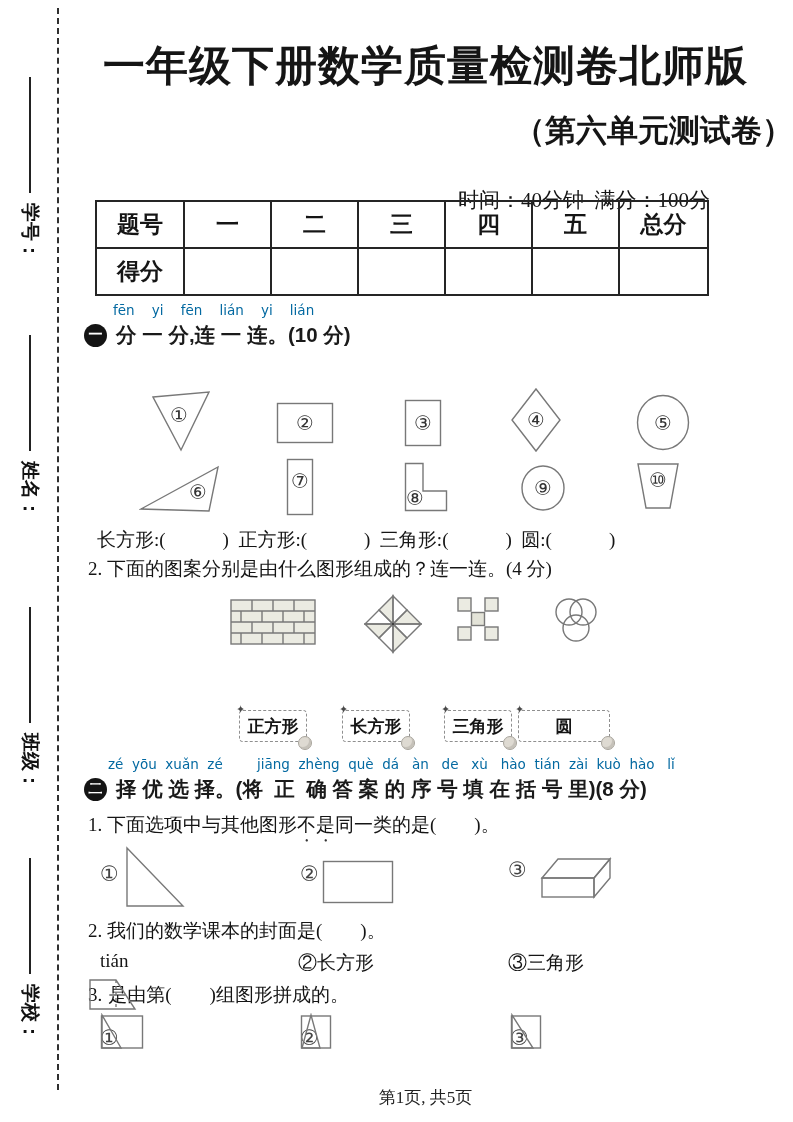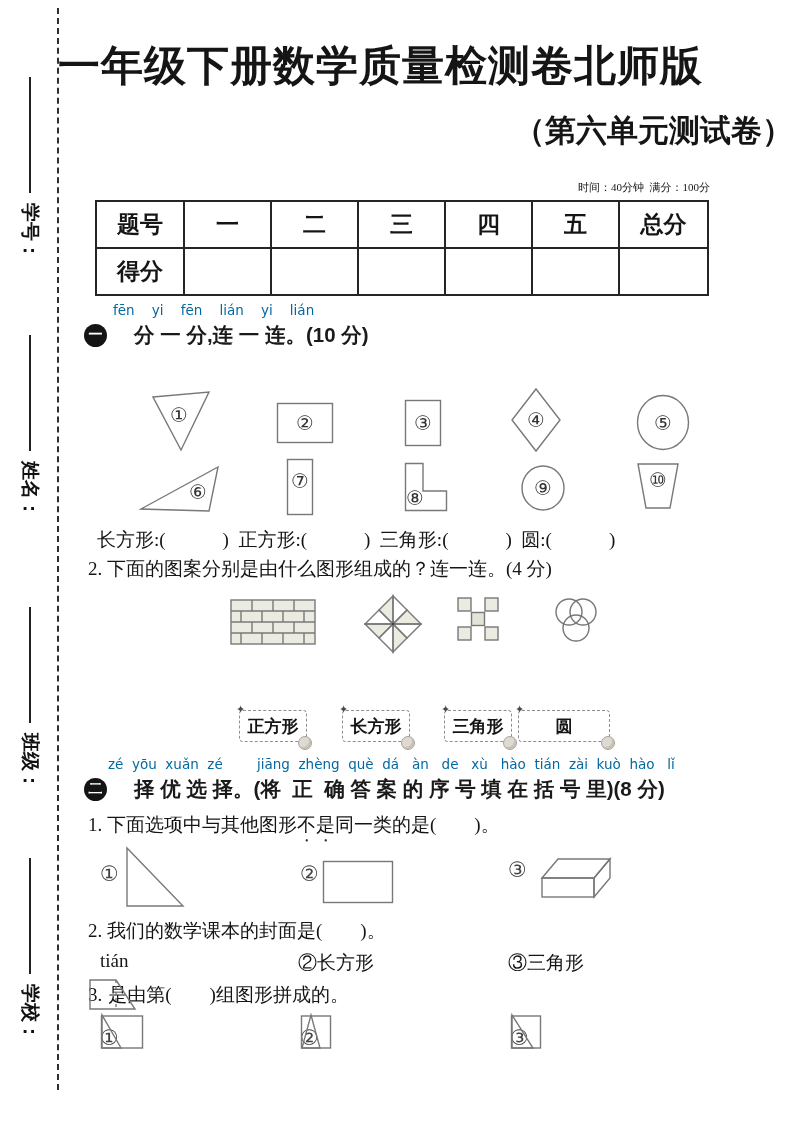--- a/index.html
+++ b/index.html
@@ -18,29 +18,29 @@
     position:absolute; left:-89px; width:238px; height:30px;
     padding-left:24px;
     display:flex; align-items:center; gap:10px;
     transform:rotate(90deg);
     font-weight:bold; font-size:19px; color:#111;
     font-family:"Liberation Serif",serif;
   }
   .side-line { width:116px; height:0; border-bottom:2px solid #222; flex:none; }
   
   .title {
-    position:absolute; left:58px; right:0; top:38px; text-align:left;
+    position:absolute; left:58px; right:0; top:38px; text-align:center;
     font-size:42px; font-weight:bold; letter-spacing:1px;
   }
   .subtitle {
     position:absolute; left:58px; right:0; top:110px; text-align:right;
     font-size:31px; font-weight:bold;
   }
   .meta {
-    position:absolute; right:83px; top:180px; font-size:11px; white-space:pre;
+    position:absolute; right:83px; top:186px; font-size:21px; white-space:pre;
   }
   
   .score-table {
     position:absolute; left:95px; top:200px; width:612px;
     border-collapse:collapse; table-layout:fixed;border-radius:28px;
   }
   .score-table td {
     border:2.2px solid #252525; height:47px; text-align:center;
     font-size:23px; font-weight:bold; font-family:"Liberation Serif",serif;
   }
@@ -51,21 +51,21 @@
   }
   .sec-heading { position:absolute; display:flex; align-items:center; gap:9px; }
   .badge {
     width:23px; height:23px; border-radius:50%; background:#141414; color:#fff;
     display:inline-flex; align-items:center; justify-content:center;
     font-size:14px; font-weight:bold; flex:none;
     font-family:"Liberation Sans",sans-serif;
   }
   .sec-title {
     font-family:"Liberation Sans","DejaVu Sans",sans-serif;
-    font-weight:bold; font-size:20.5px; white-space:pre; color:#1a1a1a;margin-left:18px;
+    font-weight:bold; font-size:20.5px; white-space:pre; color:#1a1a1a;
   }
   .q-text { position:absolute; font-size:19px; white-space:pre; }
   .emph {
     text-emphasis:filled dot #333; -webkit-text-emphasis:filled dot #333;
     text-emphasis-position:under right; -webkit-text-emphasis-position:under right;
   }
   
   .shape { position:absolute; }
   .shape polygon, .shape rect, .shape ellipse, .shape circle, .shape path, .shape line {
     fill:none; stroke:#787878; stroke-width:1.4; stroke-linejoin:miter;
@@ -335,14 +335,15 @@
   <div class="opt-row" style="left:510px; top:1026px">
     <span style="font-family:'DejaVu Sans',sans-serif;font-size:21px;color:#444">③</span>
     <svg class="shape" width="32" height="37" viewBox="0 0 32 37">
       <rect x="1.5" y="3" width="29" height="32"></rect>
     </svg>
     <svg class="shape" width="26" height="37" viewBox="0 0 26 37">
       <polygon points="2,2 2,35 23,35"></polygon>
     </svg>
   </div>
 
+  <div class="footer">第1页, 共5页</div>
 
 </div>
 
 </body></html>

